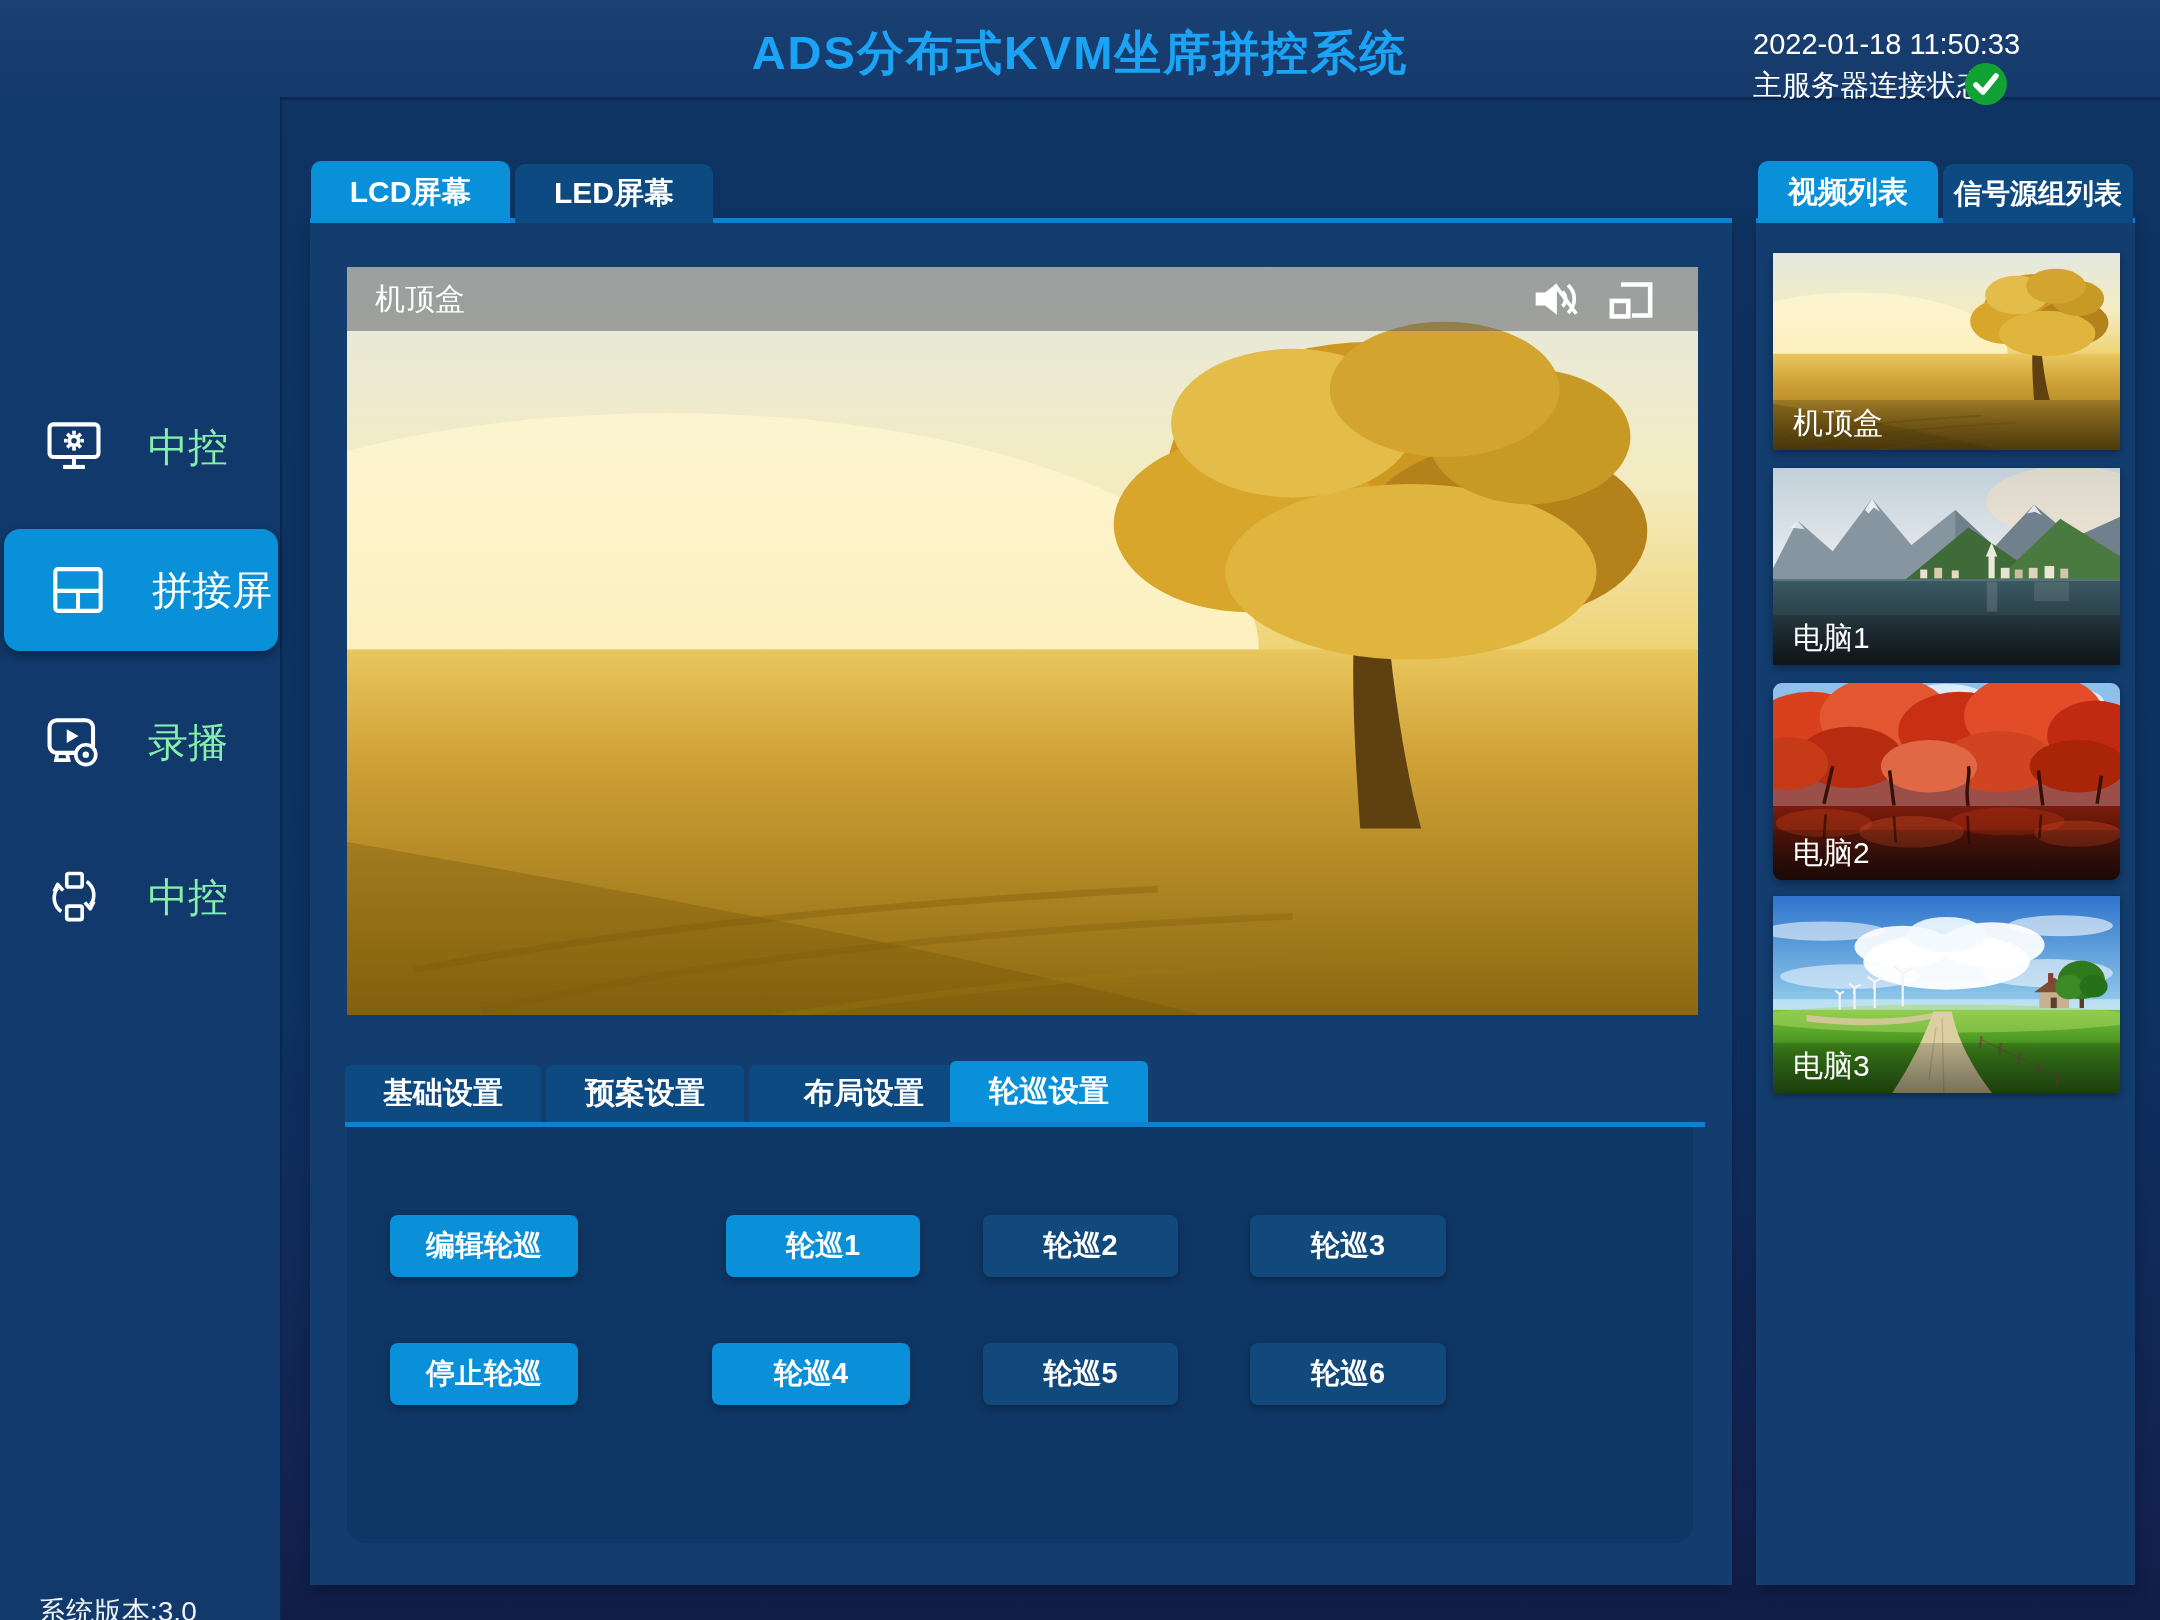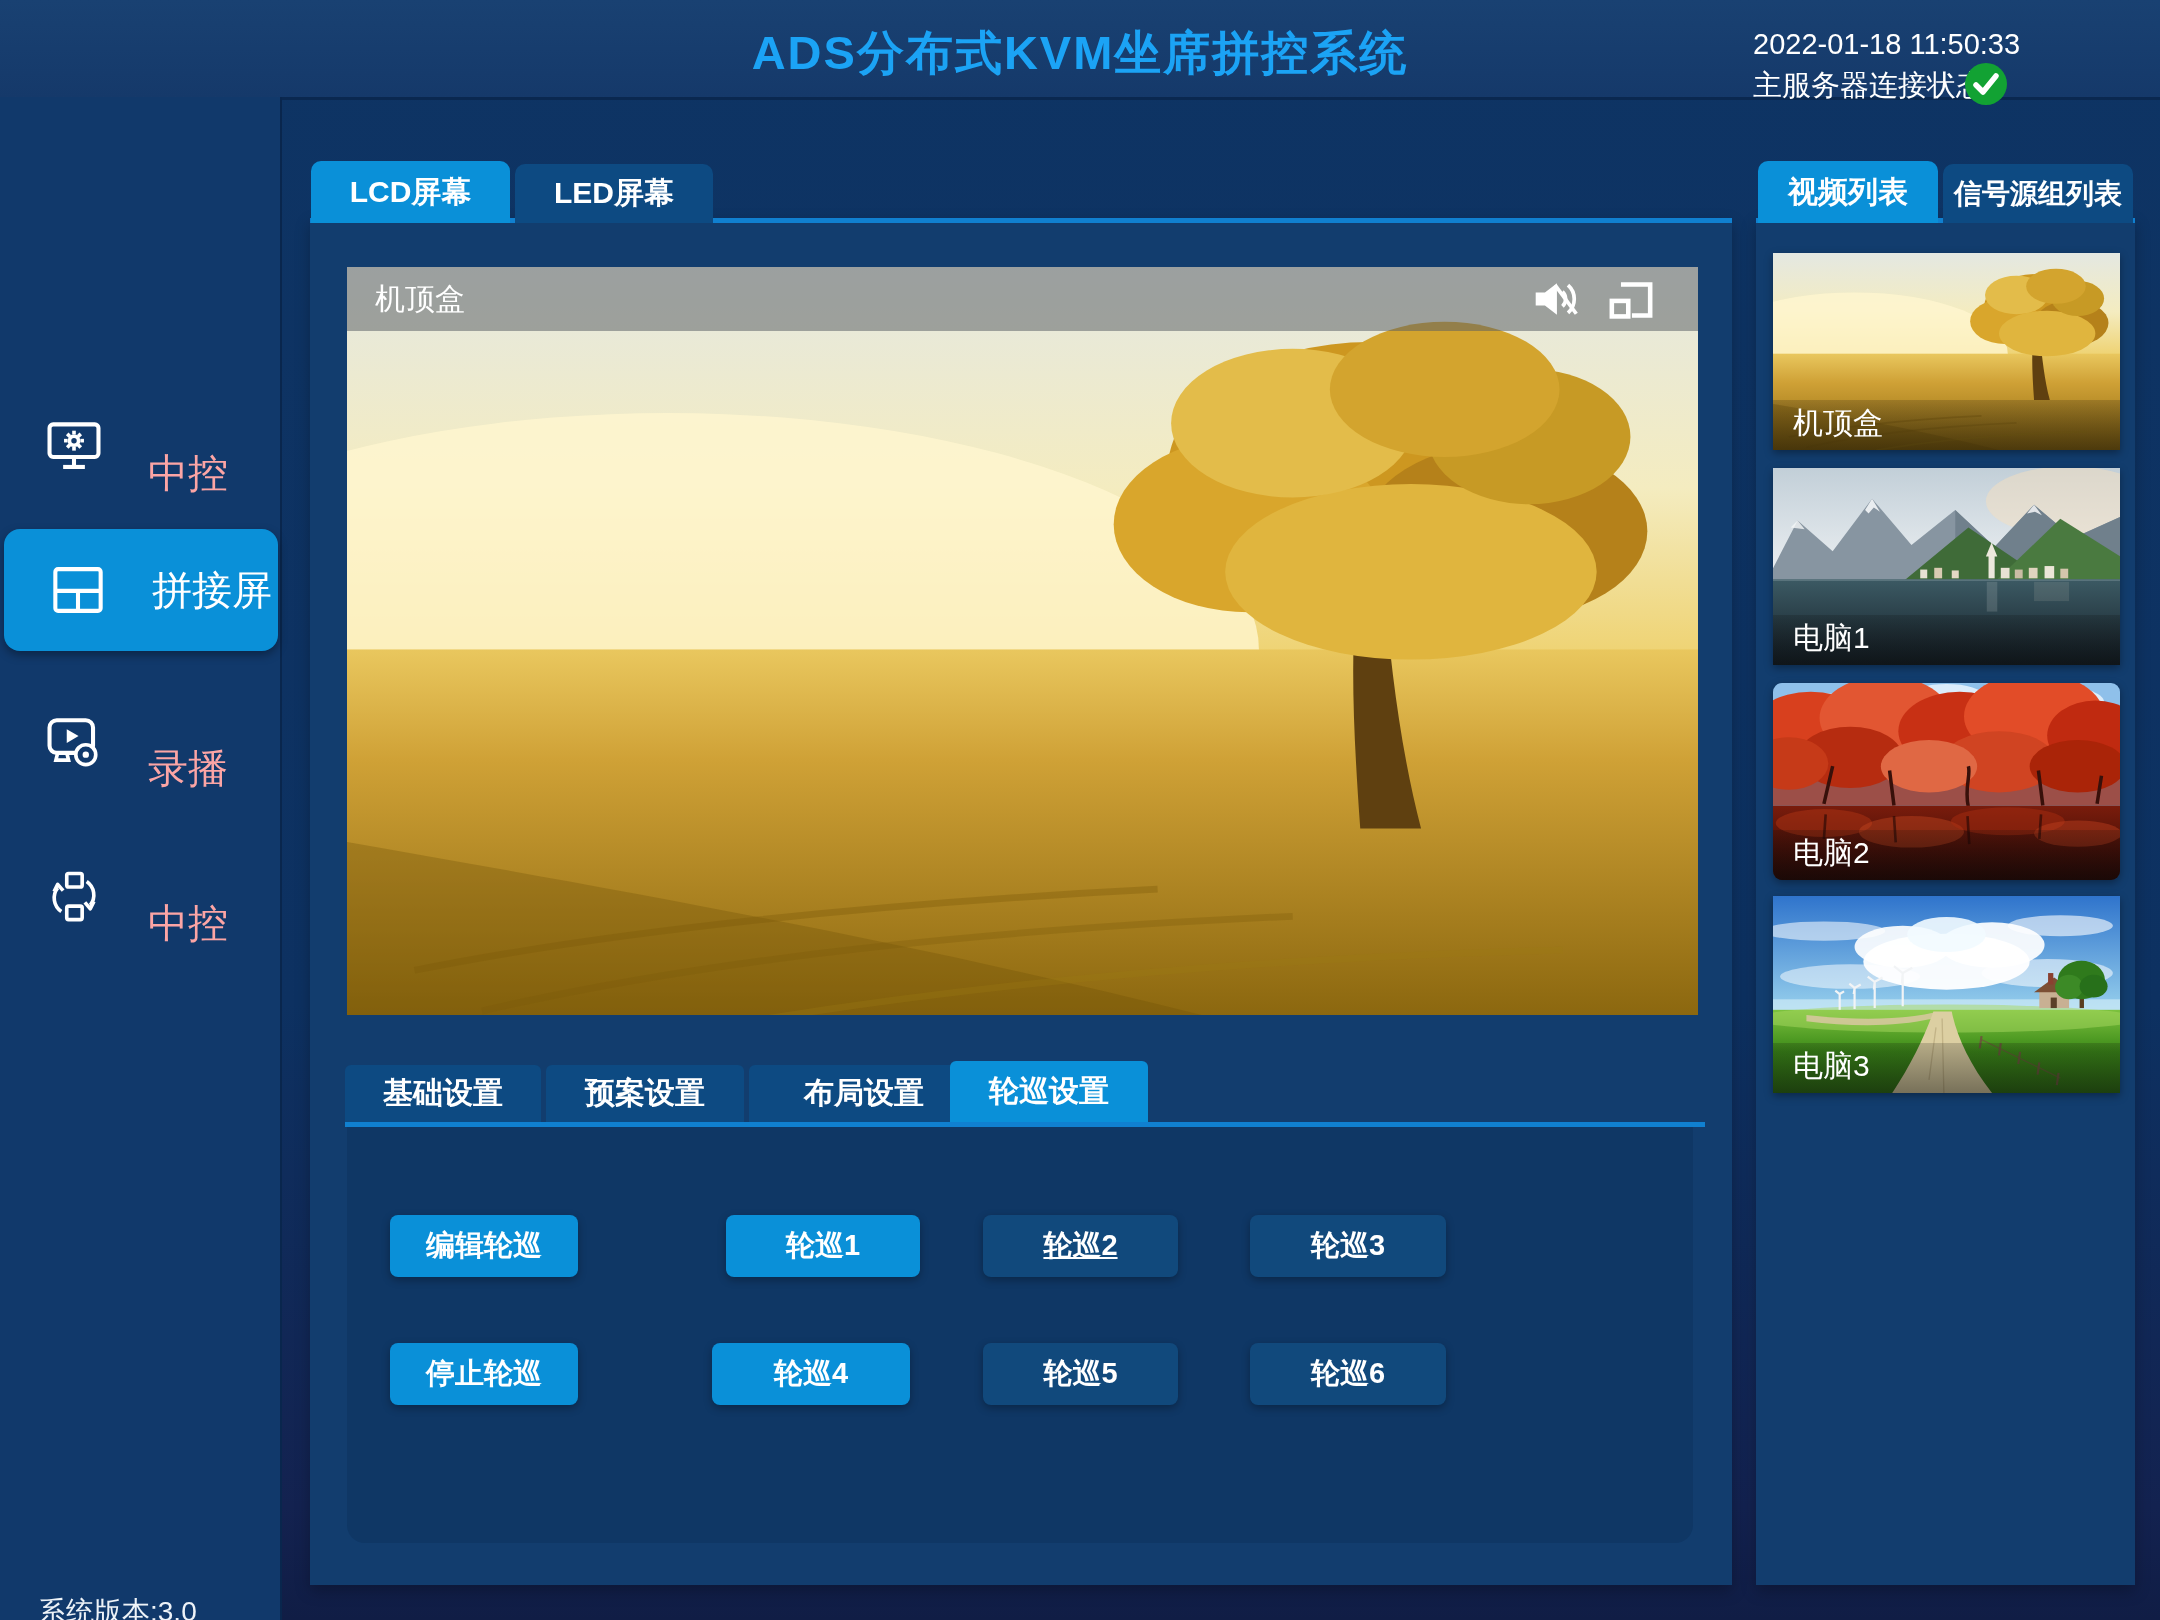--- a/index.html
+++ b/index.html
@@ -20,21 +20,21 @@
          color:#1ba3f5;letter-spacing:2px;}
   .datetime{position:absolute;left:1753px;top:28px;font-size:29px;color:#fff;}
   .status-row{position:absolute;left:1753px;top:66px;font-size:29px;color:#fff;}
   .check{position:absolute;left:1964px;top:62px;}
   
   .sidebar{position:absolute;left:0;top:97px;width:280px;height:1523px;background:#11396b;
            border-right:2px solid rgba(4,24,52,.55);}
   .side-item{position:absolute;left:0;width:280px;height:84px;cursor:pointer;}
   .side-item .s-icon{position:absolute;left:45px;top:50%;transform:translateY(-50%);}
   .side-item .s-label{position:absolute;left:148px;top:50%;transform:translateY(-50%);
-                      font-size:40px;color:#fca5a5;margin-top:26px;}
+                      font-size:40px;color:#86efac;}
   .side-active{position:absolute;left:4px;top:432px;width:274px;height:122px;background:#0a90d8;
                border-radius:16px;box-shadow:0 4px 10px rgba(0,0,0,.35);}
   .version{position:absolute;left:38px;top:1496px;font-size:28px;color:#eef3f8;}
   
   .tab{position:absolute;border-radius:10px 10px 0 0;color:#fff;font-weight:700;font-size:30px;
        display:flex;align-items:center;justify-content:center;cursor:pointer;}
   .tab.on{background:#0a90d8;}
   .tab.off{background:#0d4a82;}
   
   .main{position:absolute;left:310px;top:161px;width:1422px;height:1424px;}
@@ -305,21 +305,21 @@
 
     <div class="tab off" style="left:35px;top:904px;width:196px;height:57px;border-radius:6px 6px 0 0;">基础设置</div>
     <div class="tab off" style="left:236px;top:904px;width:198px;height:57px;border-radius:6px 6px 0 0;">预案设置</div>
     <div class="tab off" style="left:439px;top:904px;width:198px;height:57px;border-radius:6px 6px 0 0;padding-left:16px;">布局设置</div>
     <div class="tab on" style="left:640px;top:900px;width:198px;height:61px;border-radius:6px 6px 0 0;">轮巡设置</div>
     <div class="settings-underline"></div>
 
     <div class="settings-area">
       <div class="btn bright" style="left:43px;top:88px;width:188px;">编辑轮巡</div>
       <div class="btn bright" style="left:379px;top:88px;width:194px;">轮巡1</div>
-      <div class="btn dark" style="left:636px;top:88px;width:195px;text-decoration:underline;">轮巡2</div>
+      <div class="btn dark" style="left:636px;top:88px;width:195px;">轮巡2</div>
       <div class="btn dark" style="left:903px;top:88px;width:196px;">轮巡3</div>
       <div class="btn bright" style="left:43px;top:216px;width:188px;text-align:right;">停止轮巡</div>
       <div class="btn bright" style="left:365px;top:216px;width:198px;">轮巡4</div>
       <div class="btn dark" style="left:636px;top:216px;width:195px;">轮巡5</div>
       <div class="btn dark" style="left:903px;top:216px;width:196px;">轮巡6</div>
     </div>
   </div>
 
   <div class="right">
     <div class="right-bg"></div>

